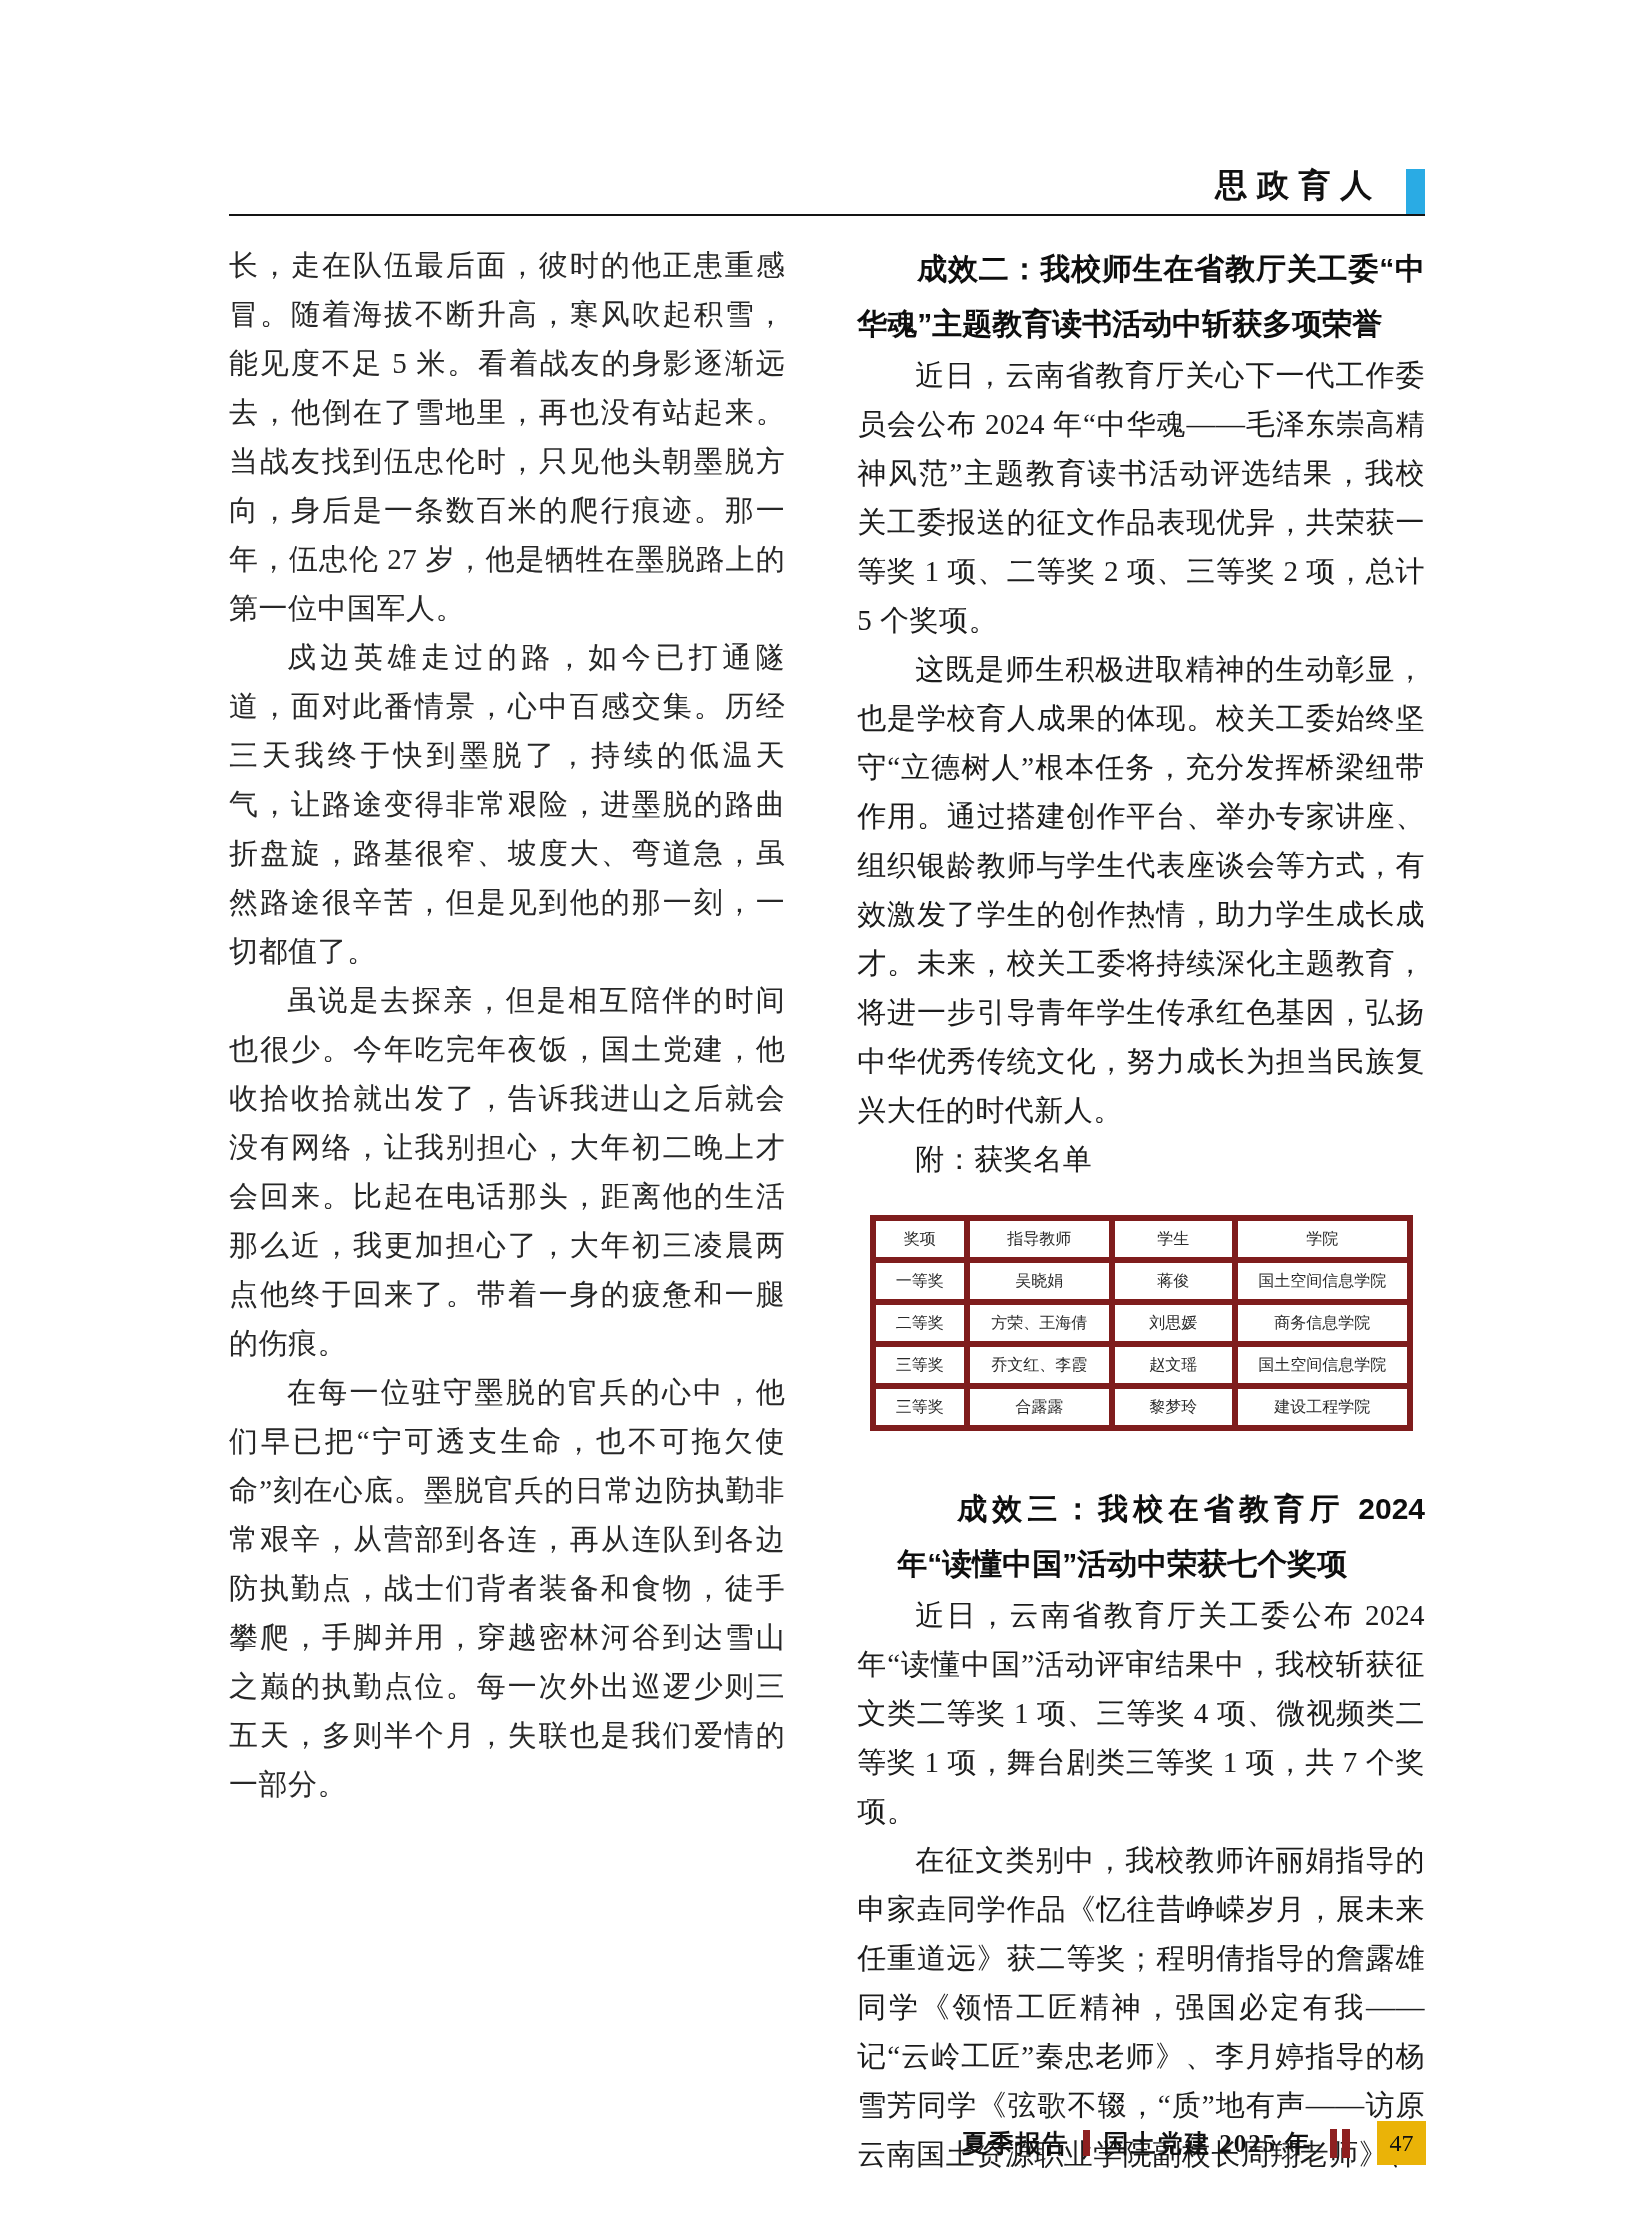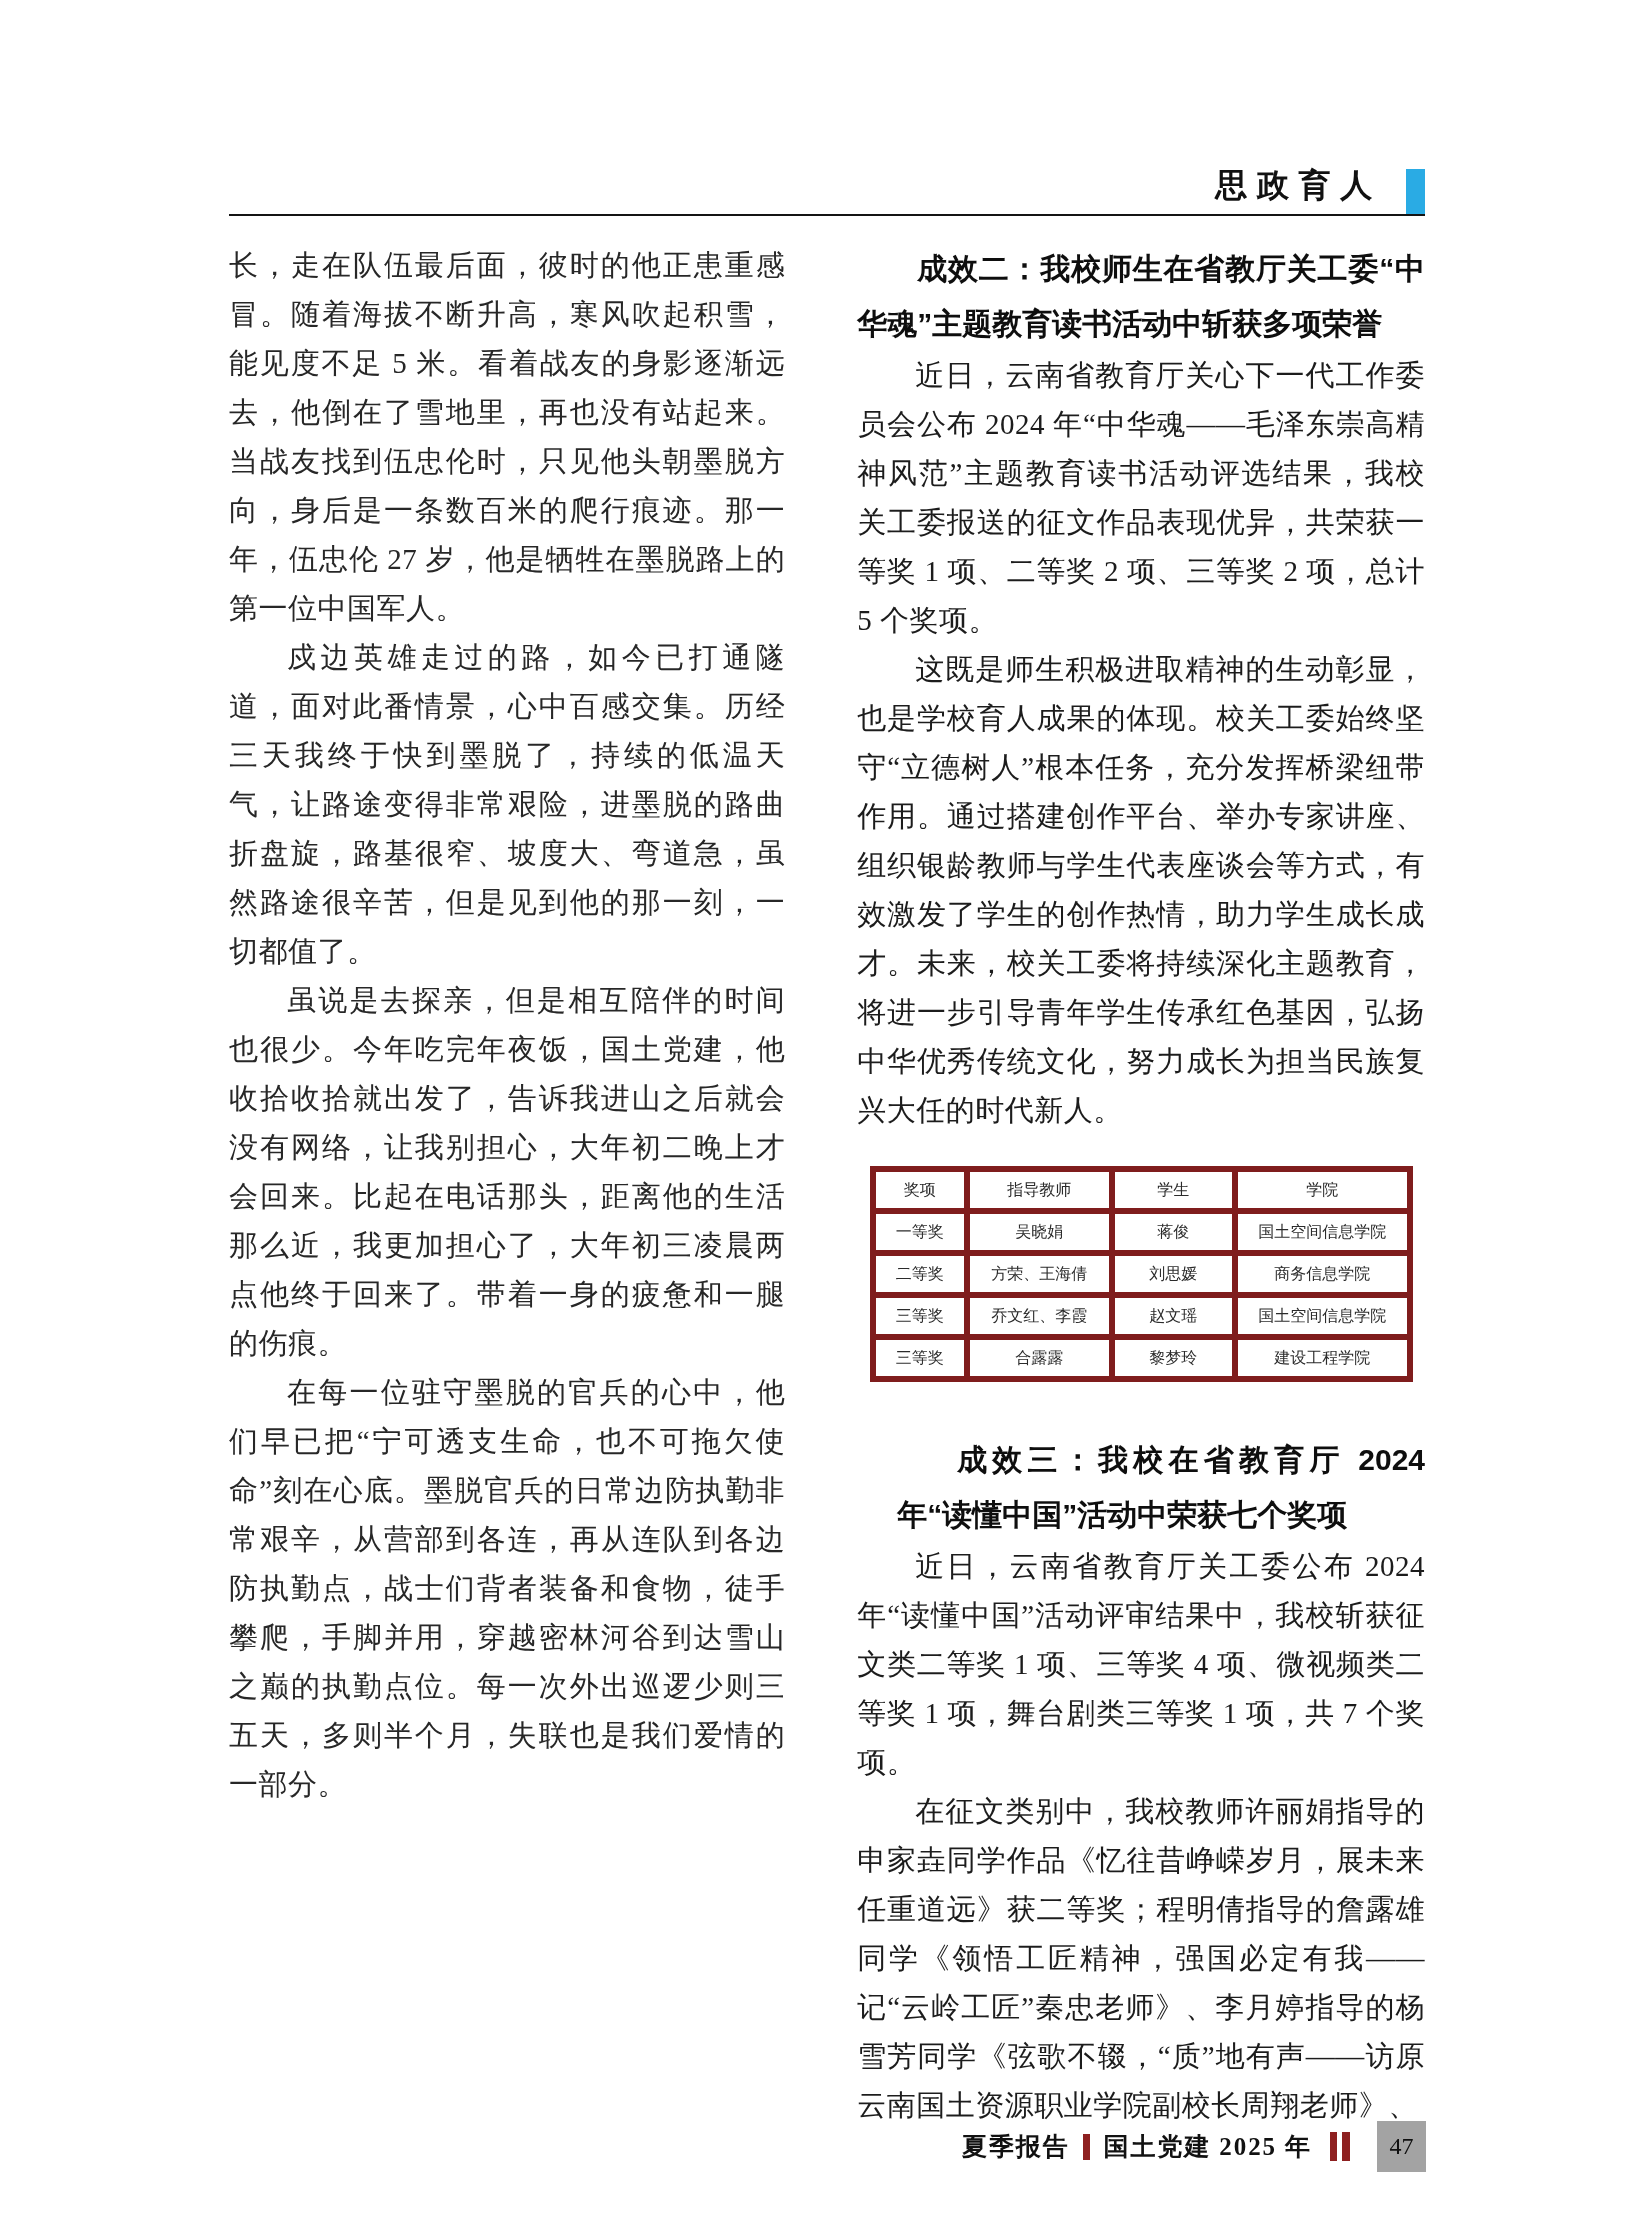--- a/index.html
+++ b/index.html
@@ -117,22 +117,22 @@
   .footer .double-bars { display: flex; gap: 4.9px; margin-left: 17.5px; }
   .footer .double-bars i {
     display: block;
     width: 7.8px;
     height: 29px;
     background: #8e2020;
   }
   .footer .page-badge {
     margin-left: 27px;
     min-width: 49px;
-    height: 51px;
-    background: #a3a3a3;
+    height: 44px;
+    background: #eab308;
     color: #101010;
     display: flex;
     align-items: center;
     justify-content: center;
     font-size: 24px;
   }
 </style>
 </head>
 <body>
 
@@ -150,20 +150,21 @@
       <p class="body">戍边英雄走过的路，如今已打通隧道，面对此番情景，心中百感交集。历经三天我终于快到墨脱了，持续的低温天气，让路途变得非常艰险，进墨脱的路曲折盘旋，路基很窄、坡度大、弯道急，虽然路途很辛苦，但是见到他的那一刻，一切都值了。</p>
       <p class="body">虽说是去探亲，但是相互陪伴的时间也很少。今年吃完年夜饭，国土党建，他收拾收拾就出发了，告诉我进山之后就会没有网络，让我别担心，大年初二晚上才会回来。比起在电话那头，距离他的生活那么近，我更加担心了，大年初三凌晨两点他终于回来了。带着一身的疲惫和一腿的伤痕。</p>
       <p class="body">在每一位驻守墨脱的官兵的心中，他们早已把“宁可透支生命，也不可拖欠使命”刻在心底。墨脱官兵的日常边防执勤非常艰辛，从营部到各连，再从连队到各边防执勤点，战士们背者装备和食物，徒手攀爬，手脚并用，穿越密林河谷到达雪山之巅的执勤点位。每一次外出巡逻少则三五天，多则半个月，失联也是我们爱情的一部分。</p>
     </div>
 
     <div class="col-right">
 
       <h2 class="section-heading">成效二：我校师生在省教厅关工委“中华魂”主题教育读书活动中斩获多项荣誉</h2>
       <p class="body">近日，云南省教育厅关心下一代工作委员会公布 2024 年“中华魂——毛泽东崇高精神风范”主题教育读书活动评选结果，我校关工委报送的征文作品表现优异，共荣获一等奖 1 项、二等奖 2 项、三等奖 2 项，总计 5 个奖项。</p>
       <p class="body">这既是师生积极进取精神的生动彰显，也是学校育人成果的体现。校关工委始终坚守“立德树人”根本任务，充分发挥桥梁纽带作用。通过搭建创作平台、举办专家讲座、组织银龄教师与学生代表座谈会等方式，有效激发了学生的创作热情，助力学生成长成才。未来，校关工委将持续深化主题教育，将进一步引导青年学生传承红色基因，弘扬中华优秀传统文化，努力成长为担当民族复兴大任的时代新人。</p>
+      <p class="body">附：获奖名单</p>
 
       <table class="awards">
         <colgroup>
           <col style="width:17.5%">
           <col style="width:27%">
           <col style="width:23%">
           <col style="width:32.5%">
         </colgroup>
         <tbody>
             <tr>

